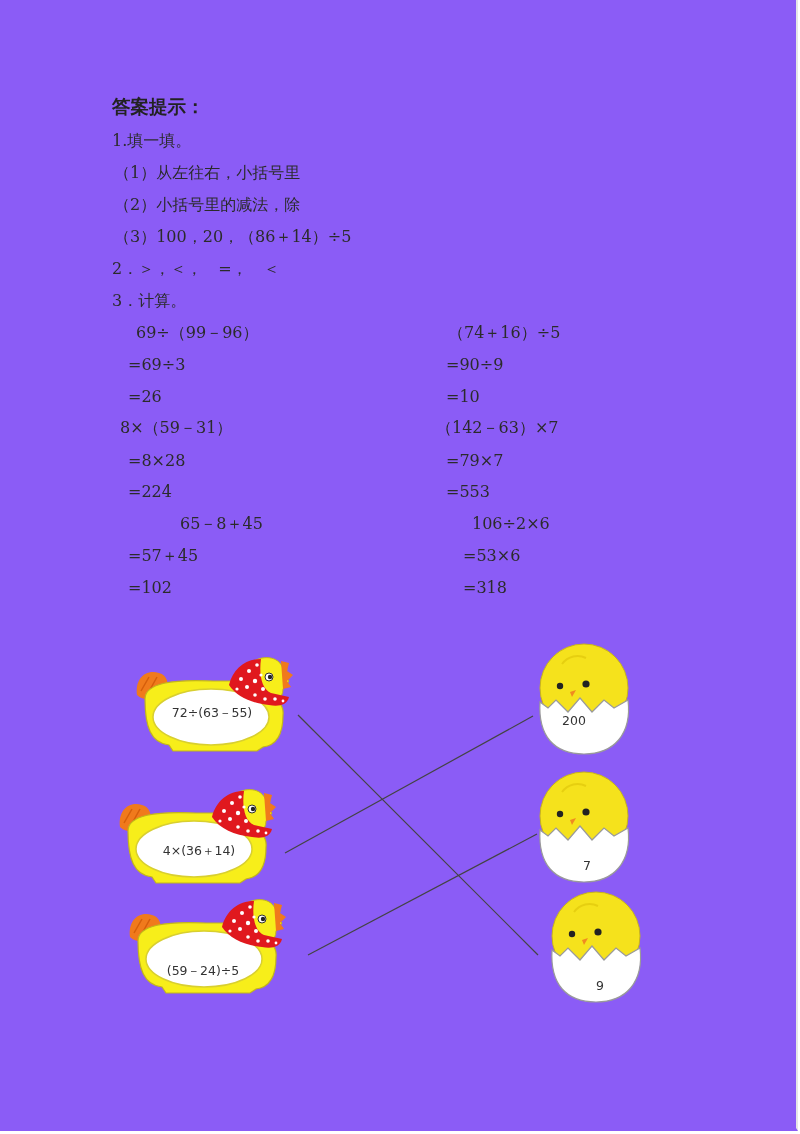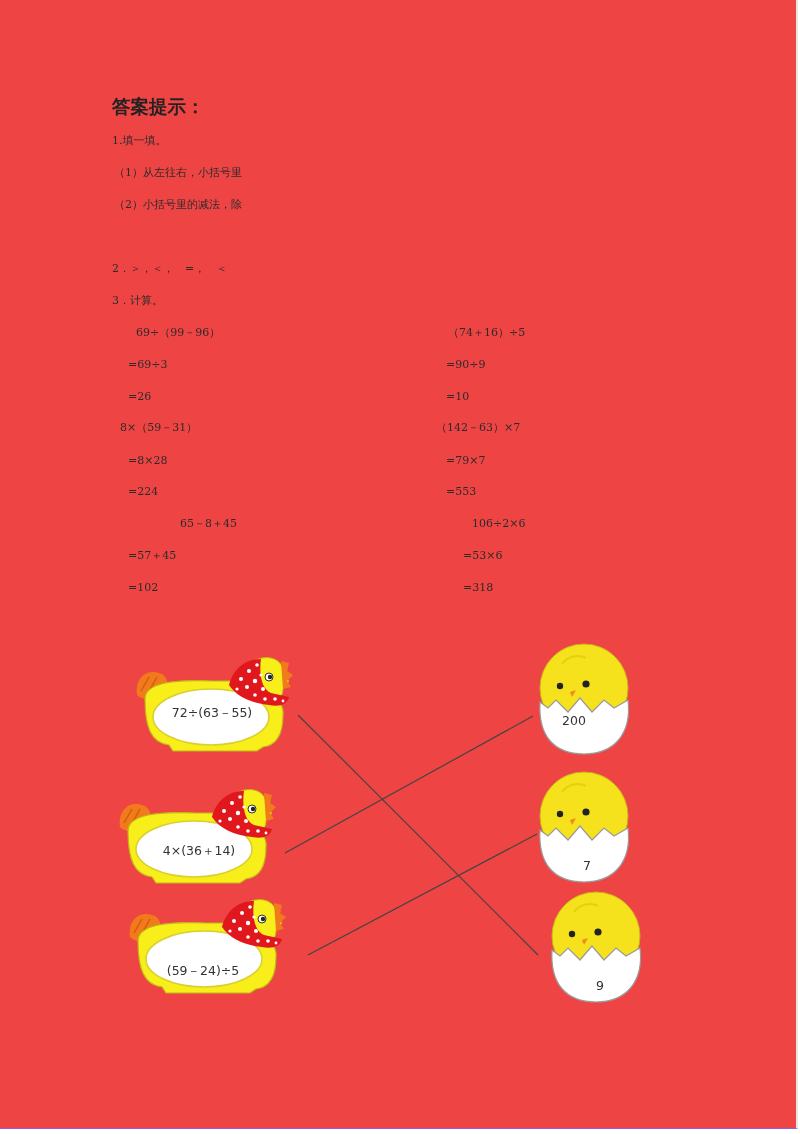--- a/index.html
+++ b/index.html
@@ -1,37 +1,38 @@
 <!DOCTYPE html>
 <html><head>
 <meta charset="utf-8">
 <style>
   html, body { margin:0; padding:0; background:#ffffff; }
   body { width:800px; height:1134px; position:relative; overflow:hidden;
          font-family: "DejaVu Serif", "Liberation Serif", serif; color:#2b2b2b; }
   .page { position:absolute; left:0; top:0; width:796px; height:1128px;
-          background:#ef4444; border-right:2px solid #e6e6e6; border-bottom:1px solid #8b5cf6; }
-  .t { position:absolute; white-space:nowrap; font-size:11px; line-height:18px; }
+          background:#8b5cf6; border-right:2px solid #e6e6e6; border-bottom:3px solid #8b5cf6; }
+  .t { position:absolute; white-space:nowrap; font-size:16px; line-height:18px; }
   .h { position:absolute; left:112px; top:94px; font-family:"DejaVu Sans","Liberation Sans",sans-serif;
        font-weight:bold; font-size:18.5px; color:#222; white-space:nowrap; }
   svg { position:absolute; left:0; top:0; }
   .lbl { font-family:"DejaVu Sans","Liberation Sans",sans-serif; font-size:12.5px; fill:#333; }
   .wm { position:absolute; left:374px; top:984px; font-family:"DejaVu Sans","Liberation Sans",sans-serif;
         font-weight:bold; font-size:82px; color:#eeeeee; letter-spacing:1px; white-space:nowrap; }
 </style>
 </head>
 <body>
 
 <div class="page">
 
   <div class="h">答案提示：</div>
 
   <div class="t" style="left:112px;top:132px;">1.填一填。</div>
   <div class="t" style="left:114px;top:164px;">（1）从左往右，小括号里</div>
   <div class="t" style="left:114px;top:196px;">（2）小括号里的减法，除</div>
+  <div class="t" style="left:114px;top:228px;">（3）100，20，（86＋14）÷5</div>
 
   <div class="t" style="left:112px;top:260px;">2．＞，＜，　=，　＜</div>
 
   <div class="t" style="left:112px;top:292px;">3．计算。</div>
 
   <div class="t" style="left:136px;top:324px;">69÷（99－96）</div>
   <div class="t" style="left:128px;top:356px;">=69÷3</div>
   <div class="t" style="left:128px;top:388px;">=26</div>
   <div class="t" style="left:120px;top:419px;">8×（59－31）</div>
   <div class="t" style="left:128px;top:452px;">=8×28</div>

